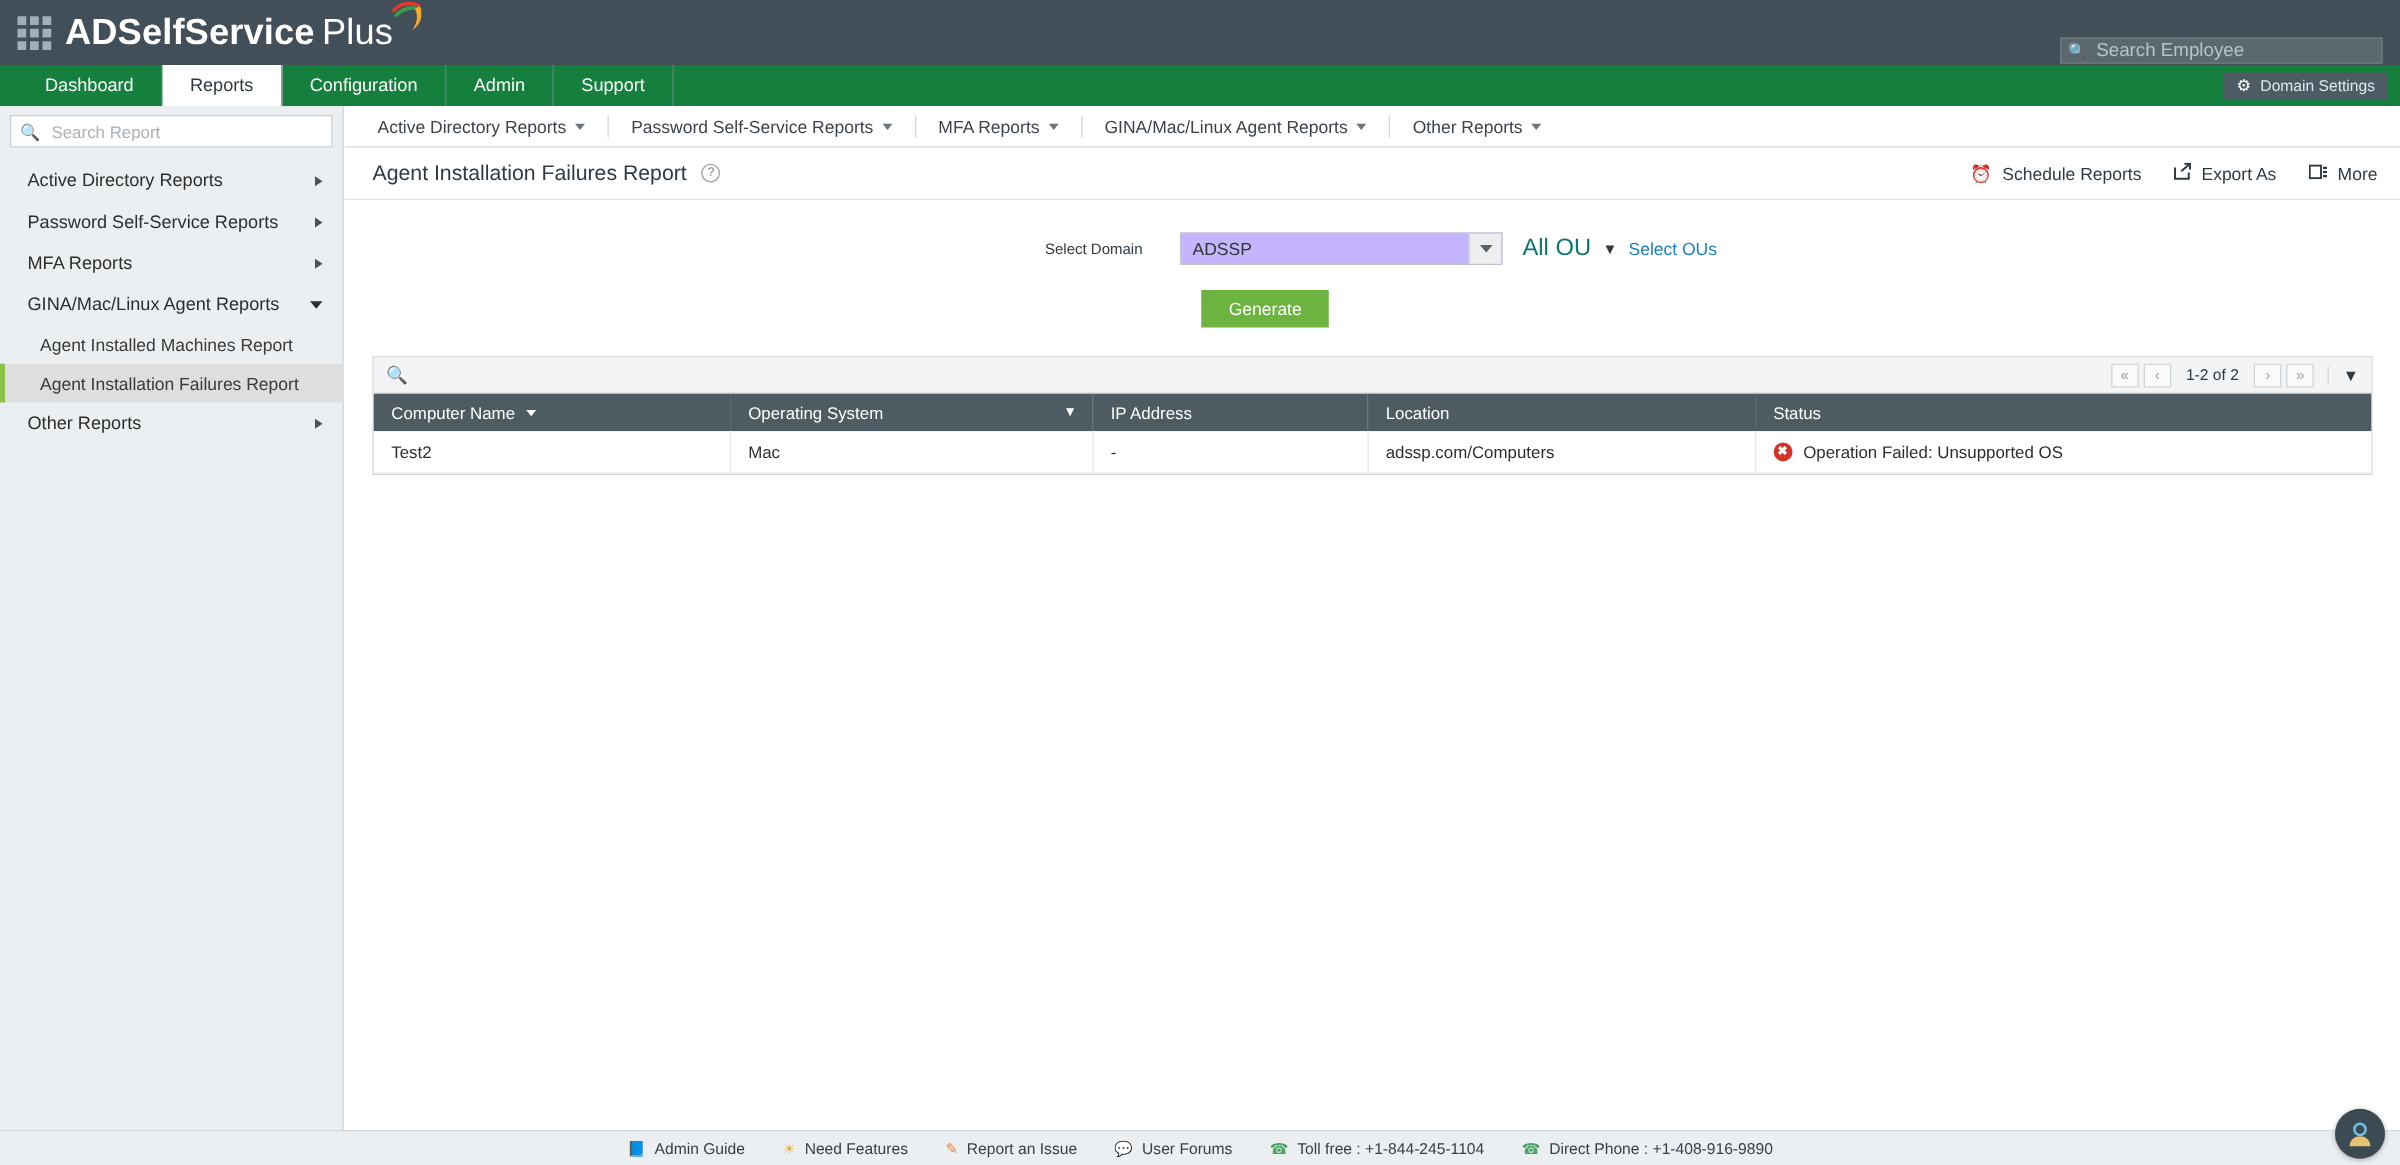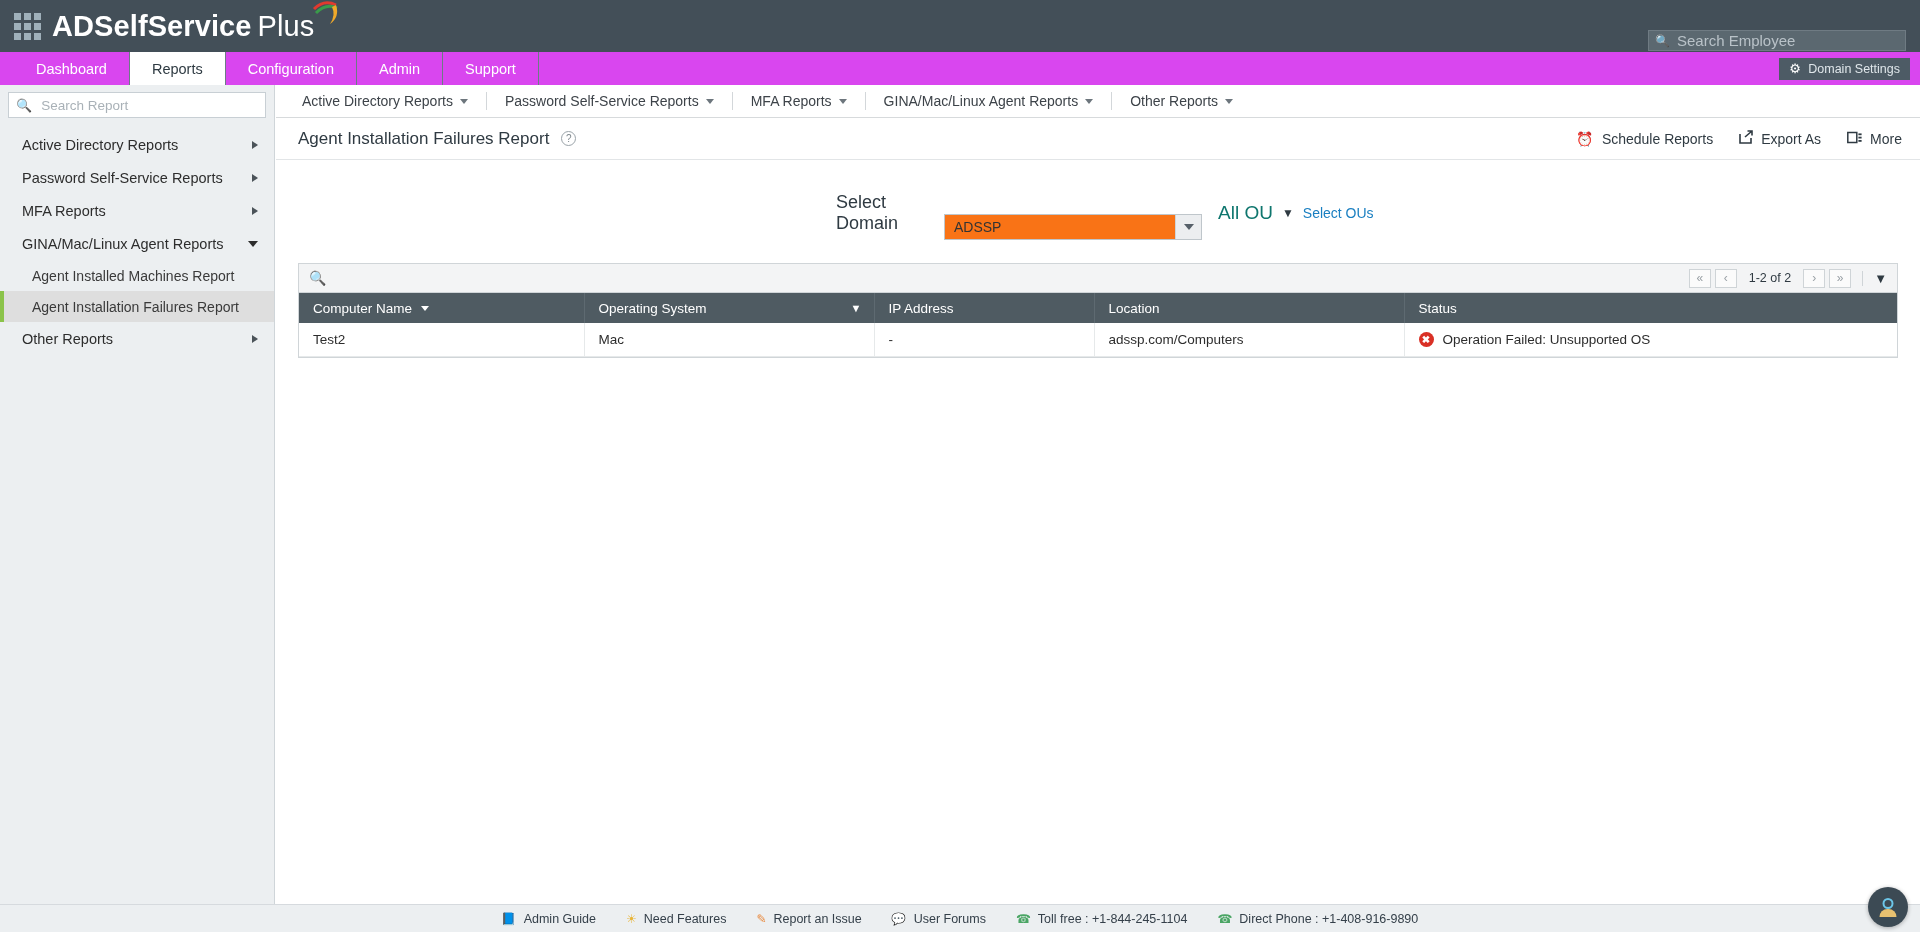--- a/index.html
+++ b/index.html
@@ -88,21 +88,21 @@
   .emp-search input {
     background: transparent; border: 0; outline: 0;
     color: #cdd5da; font-size: 15px; width: 100%;
     font-family: "Liberation Sans", sans-serif;
   }
   .emp-search input::placeholder { color: #b9c2c8; }
 
   
   .tabbar {
     position: absolute; left: 0; top: 52px; width: 1920px; height: 33px;
-    background: #d946ef;
+    background: #15803d;
     display: flex; align-items: stretch;
   }
   .tabbar .spacer-l { width: 14px; }
   .tab {
     padding: 0 22px; display: flex; align-items: center;
     color: #ffffff; font-size: 14.5px; cursor: pointer;
     border-right: 1px solid #6c7b85;
   }
   .tab.active { background: #ffffff; color: #2e3a42; }
   .domain-settings {
@@ -189,24 +189,24 @@
   .head-actions { margin-left: auto; display: flex; align-items: center; gap: 26px; }
   .head-act {
     display: flex; align-items: center; gap: 8px;
     font-size: 14px; color: #2f3a42; cursor: pointer;
   }
   .ic-clock { font-size: 14px; }
 
   
   .filter-area { padding: 26px 0 0 0; }
   .filter-row { display: flex; align-items: center; padding-left: 560px; }
-  .filter-label { font-size: 18px; color: #2f3a42; width: 108px; }
+  .filter-label { font-size: 12px; color: #2f3a42; width: 108px; }
   .sel-wrap {
-    width: 258px; height: 26px; border: 1px solid #bfc6cb; background: #f97316;
-    display: flex; align-items: center; position: relative; margin-top: 28px;
+    width: 258px; height: 26px; border: 1px solid #bfc6cb; background: #c4b5fd;
+    display: flex; align-items: center; position: relative;
   }
   .sel-wrap .val { padding-left: 9px; font-size: 14px; color: #333; }
   .sel-arrow {
     position: absolute; right: 0; top: 0; width: 26px; height: 24px;
     background: #eceef0; border-left: 1px solid #cfd5d9;
     display: flex; align-items: center; justify-content: center;
   }
   .sel-arrow i {
     display:block;width:0;height:0;border-left:5px solid transparent;border-right:5px solid transparent;
     border-top:6px solid #566069;
@@ -440,20 +440,23 @@
         <span class="val">ADSSP</span>
         <span class="sel-arrow">
             <i></i>
           </span>
       </div>
       <div class="ou-group">
         <span class="ou-label">All OU</span>
         <span class="funnel">▼</span>
         <span class="ou-link">Select OUs</span>
       </div>
+    </div>
+    <div class="gen-row">
+      <button class="btn-generate">Generate</button>
     </div>
   </div>
 
   <div class="table-wrap">
     <div class="table-toolbar">
       <span class="tt-search">🔍</span>
       <div class="pager">
         <span class="pg-btn">«</span>
         <span class="pg-btn">‹</span>
         <span class="pg-label">1-2 of 2</span>

